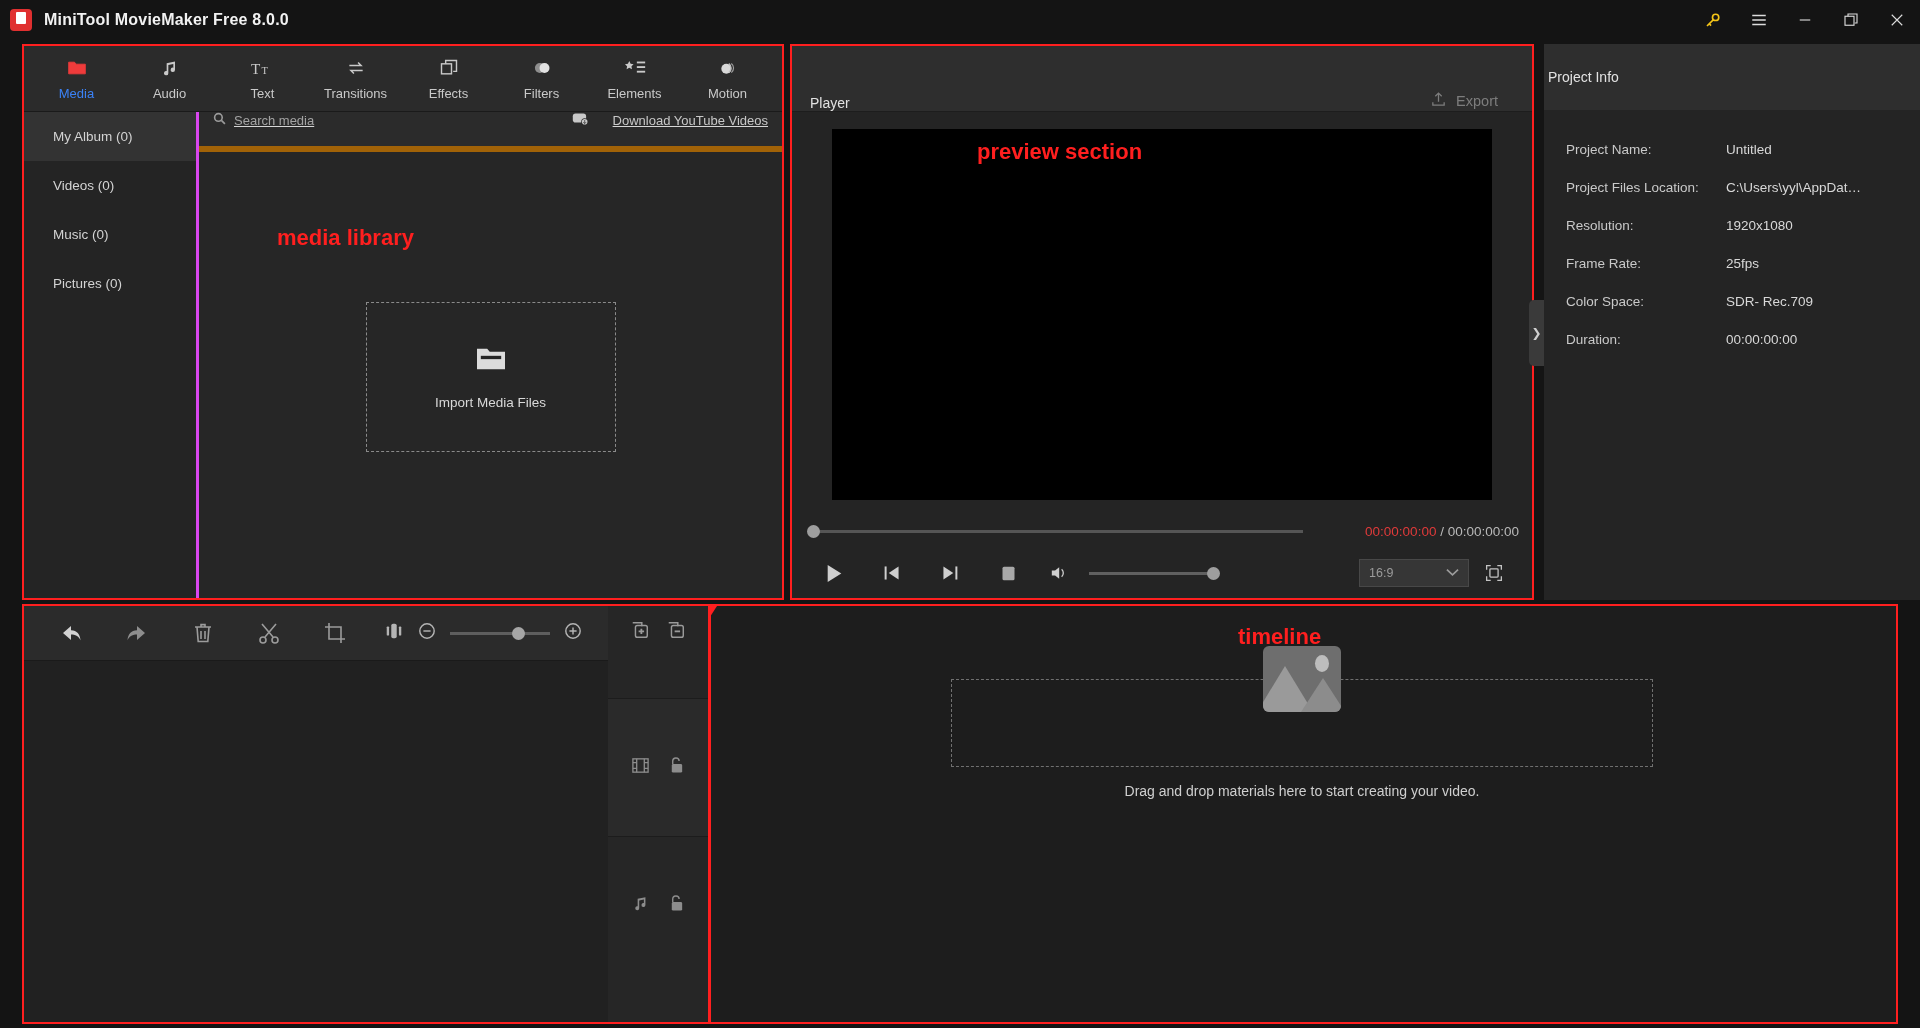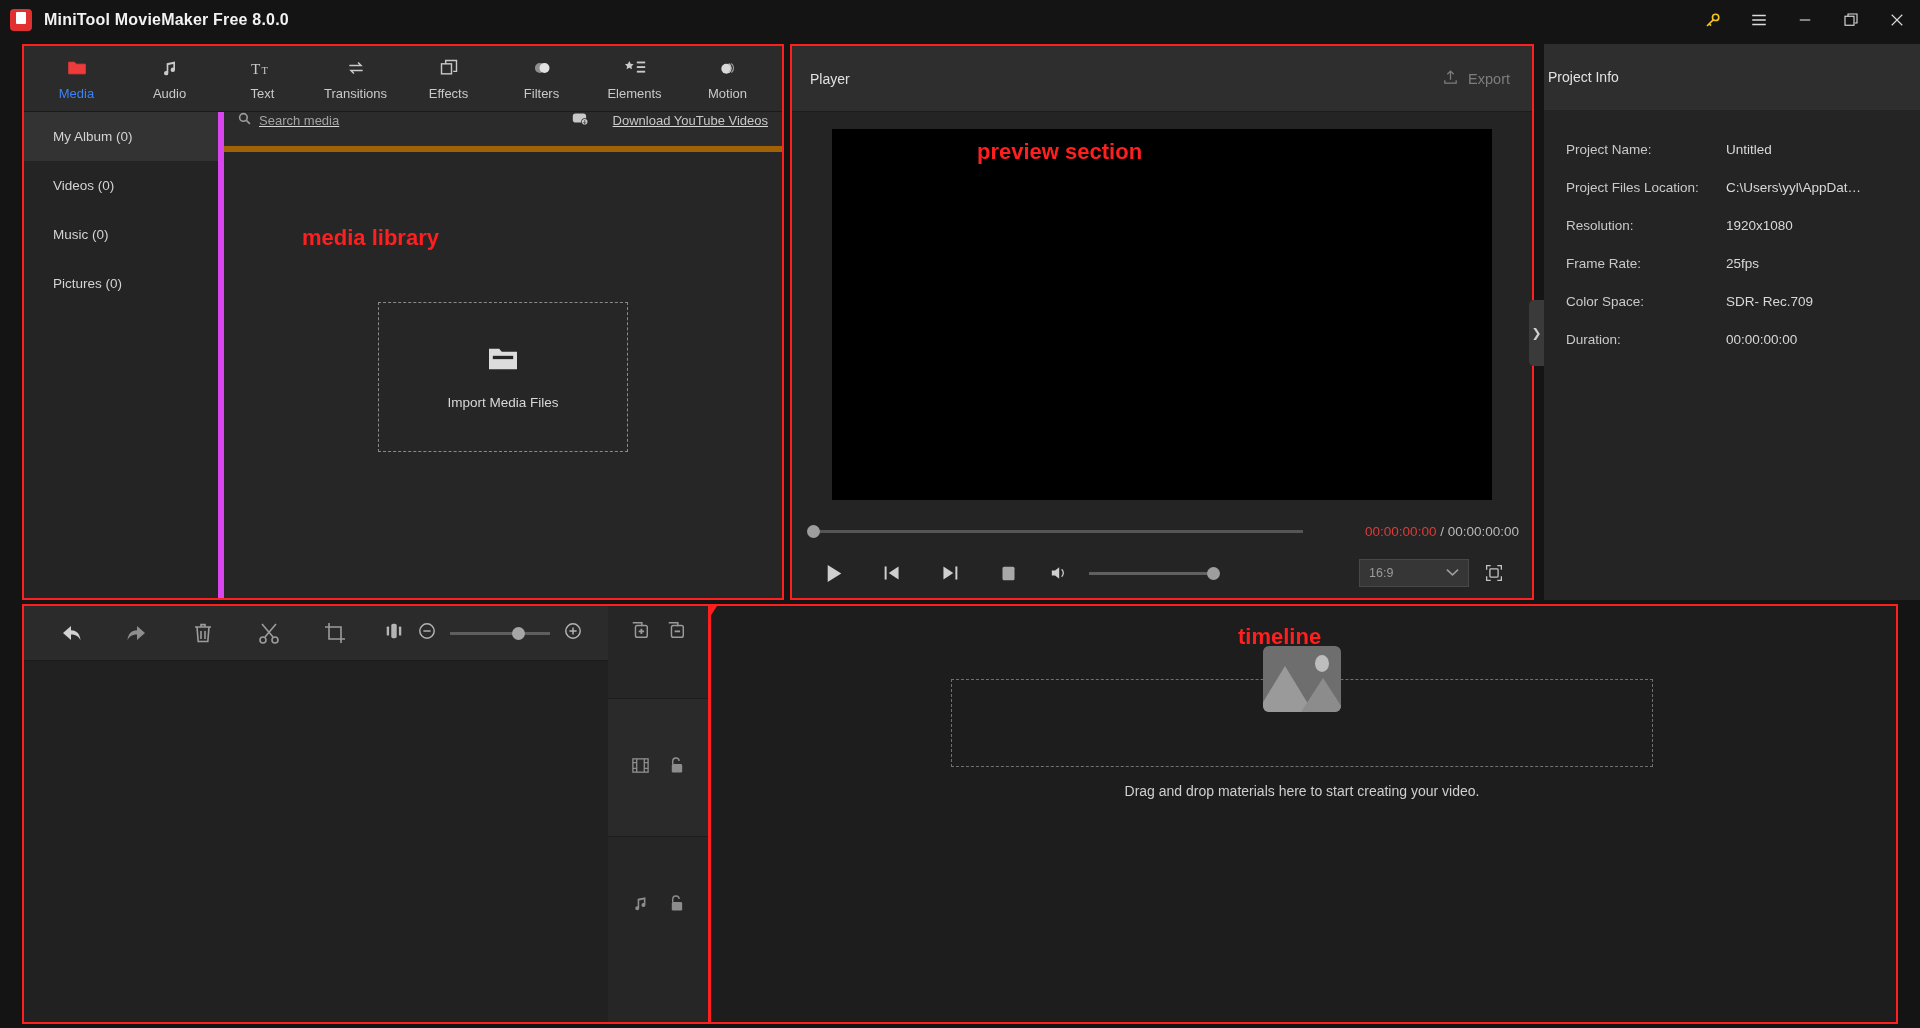--- a/index.html
+++ b/index.html
@@ -56,21 +56,21 @@
     width: 93px; height: 62px; display: flex; flex-direction: column;
     align-items: center; justify-content: center; gap: 7px;
     font-size: 13px; color: #c9c9c9;
   }
   .nav-tab .ico { height: 22px; display: flex; align-items: center; justify-content: center; }
   .nav-tab.active { color: #3b82f6; }
   .nav-tab.active .ico svg { fill: #ef3b3b; stroke: #ef3b3b; }
 
   .lib-body { flex: 1; display: flex; background: #242424; min-height: 0; }
   .lib-side {
-    width: 200px; background: #242424; border-right: 6px solid #d946ef;
+    width: 175px; background: #242424; border-right: 3px solid #d946ef;
     display: flex; flex-direction: column; padding-top: 0;
   }
   .lib-side-item {
     height: 49px; display: flex; align-items: center; padding-left: 29px;
     font-size: 13.5px; color: #d3d3d3;
   }
   .lib-side-item.active { background: #333333; }
 
   .lib-main { flex: 1; display: flex; flex-direction: column; background: #262626; }
   .lib-search-row {
@@ -94,21 +94,21 @@
     display: flex; flex-direction: column; align-items: center; justify-content: center; gap: 18px;
   }
   .import-box .label { font-size: 13.5px; color: #d8d8d8; }
 
   
   .player-panel {
     width: 744px; margin: 4px 0 0 6px; border: 2px solid #ff1f1f;
     background: #2b2b2b; display: flex; flex-direction: column;
   }
   .player-head {
-    height: 66px; display: flex; align-items: center; padding: 0 22px 0 18px;
+    height: 66px; display: flex; align-items: flex-end; padding: 0 34px 0 18px;
     background: #2e2e2e; border-bottom: 1px solid #1d1d1d;
   }
   .player-head .ptitle { font-size: 14px; color: #e2e2e2; }
   .export-btn {
     margin-left: auto; display: flex; align-items: center; gap: 9px;
     font-size: 14.5px; color: #7d7d7d;
   }
   .player-body { flex: 1; background: #242424; display: flex; flex-direction: column; align-items: center; }
   .video-stage {
     width: 660px; height: 371px; background: #000; margin-top: 17px; position: relative;

